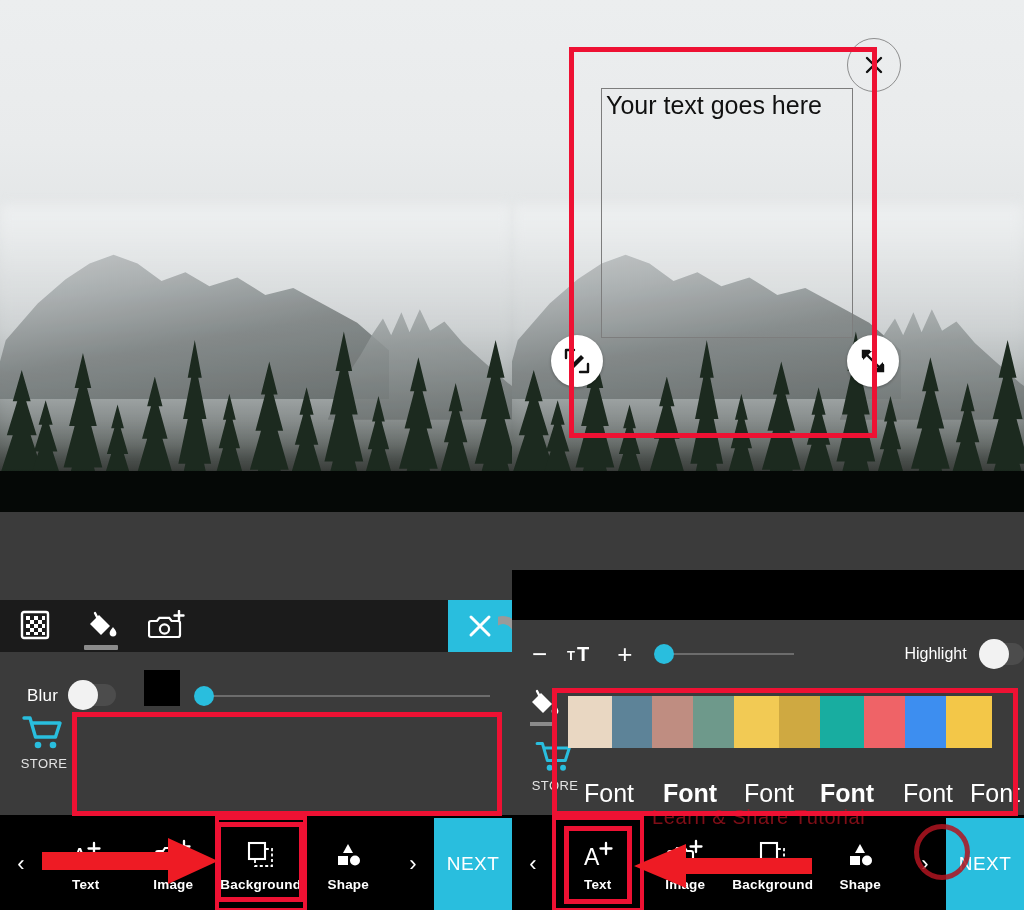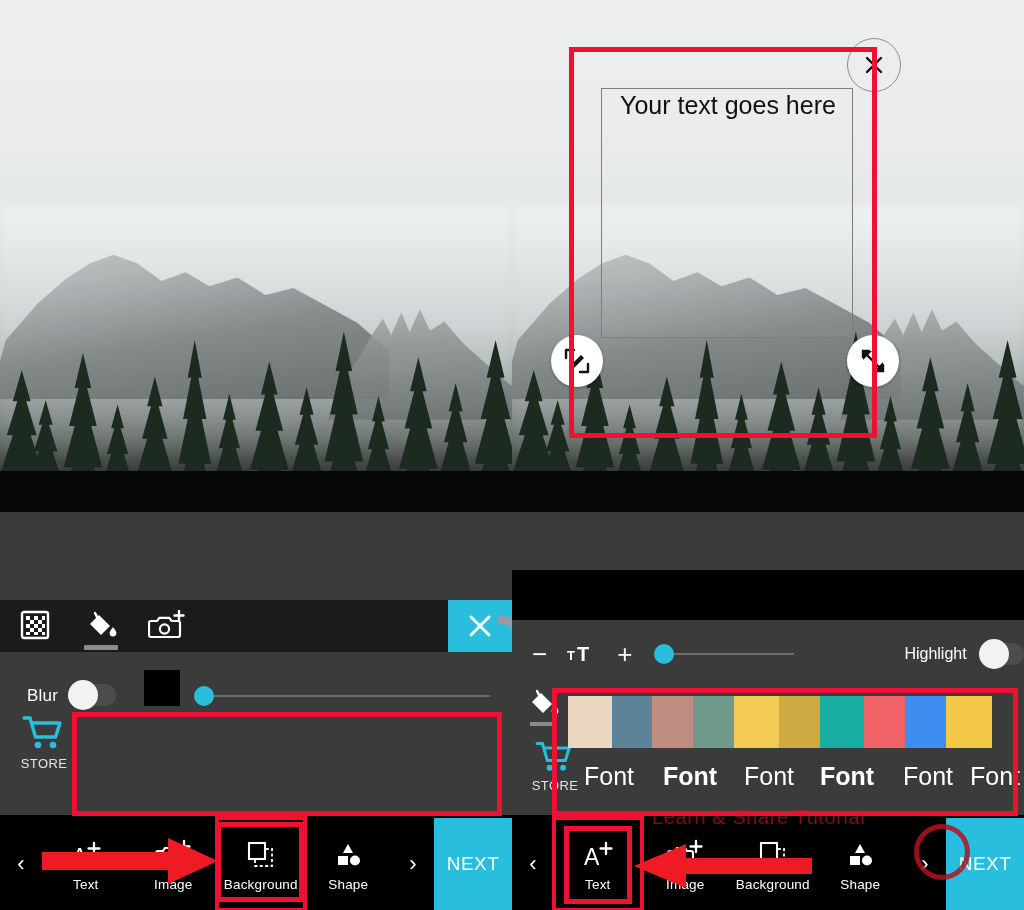--- a/index.html
+++ b/index.html
@@ -60,51 +60,51 @@
 
   .store{position:absolute;display:flex;flex-direction:column;align-items:center;width:70px;}
   .store .lbl{color:#e4e4e4;font-size:13px;margin-top:4px;letter-spacing:.4px;}
 
   
   .bottomnav{position:absolute;left:0;width:512px;height:92px;background:#000;display:flex;align-items:stretch;}
   .chev{width:42px;display:flex;align-items:center;justify-content:center;color:#fff;font-size:22px;}
   .navitems{flex:1;display:flex;}
   .navitem{flex:1;display:flex;flex-direction:column;align-items:center;justify-content:center;gap:3px;position:relative;}
   .navitem .glyph{height:38px;display:flex;align-items:center;justify-content:center;}
-  .navitem .nlbl{color:#fff;font-size:13.5px;letter-spacing:.2px;}
+  .navitem .nlbl{color:#fff;font-size:13.5px;letter-spacing:.2px;font-weight:bold;}
   .navitem.sel{outline:4px solid #ee1133;outline-offset:-2px;z-index:3;}
   .nextbtn{width:78px;background:#29bede;display:flex;align-items:center;justify-content:center;color:#fff;font-size:19px;letter-spacing:.5px;}
 
   
   .tabbar{position:absolute;left:0;width:512px;height:50px;background:#1b1b1b;}
   .tab{position:absolute;top:0;height:50px;display:flex;align-items:center;color:#fff;font-size:14px;letter-spacing:1.1px;}
   .tab.inactive{color:#e3e3e3;}
   .tab-underline{position:absolute;height:4px;background:#fff;}
 
   .size-row{position:absolute;left:0;width:512px;height:44px;display:flex;align-items:center;}
   .minus{color:#fff;font-size:26px;margin-left:20px;line-height:1;}
   .tT{color:#fff;margin-left:20px;display:flex;align-items:baseline;}
   .plus{color:#fff;font-size:26px;margin-left:20px;line-height:1;}
   .hl-label{color:#fff;font-size:16px;}
 
   .pal-swatches{position:absolute;display:flex;overflow:hidden;}
   .pal-swatches div{height:100%;flex:0 0 auto;}
-  .fontrow{position:absolute;display:flex;align-items:flex-start;overflow:hidden;}
+  .fontrow{position:absolute;display:flex;align-items:flex-end;overflow:hidden;}
   .fontrow span{color:#fff;font-size:25px;flex:0 0 auto;text-align:center;}
   .bucket{position:absolute;display:flex;flex-direction:column;align-items:center;}
   .bucket .underbar{width:26px;height:4px;background:#8b8b8b;margin-top:4px;}
 
   
   .redbox{position:absolute;border:4px solid #ee1133;box-sizing:border-box;z-index:8;pointer-events:none;}
   .redbox.thick{border-width:5px;}
   .arrow{position:absolute;z-index:9;}
 
   
   .textobj{position:absolute;border:1px solid #7d7d7d;background:rgba(255,255,255,0.03);}
-  .textobj .txt{position:absolute;left:4px;top:2px;color:#111;font-size:25px;white-space:nowrap;margin-left:14px;}
+  .textobj .txt{position:absolute;left:4px;top:2px;color:#111;font-size:25px;white-space:nowrap;}
   .handle{position:absolute;width:52px;height:52px;border-radius:50%;background:#fff;display:flex;align-items:center;justify-content:center;box-shadow:0 1px 3px rgba(0,0,0,.3);}
   .handle.ghost{background:transparent;border:1px solid rgba(110,110,110,.75);box-shadow:none;}
 
   
   .wm{position:absolute;z-index:7;pointer-events:none;}
   .wm .wm1{color:#b01420;font-size:72px;font-weight:bold;letter-spacing:-1px;line-height:.9;opacity:.88;}
   .wm .wm2{color:#b01420;font-size:20px;opacity:.72;margin-top:-6px;letter-spacing:.6px;}
   .wm-o{position:absolute;border:5px solid #b01420;border-radius:50%;opacity:.85;}
 </style>
 </head>

